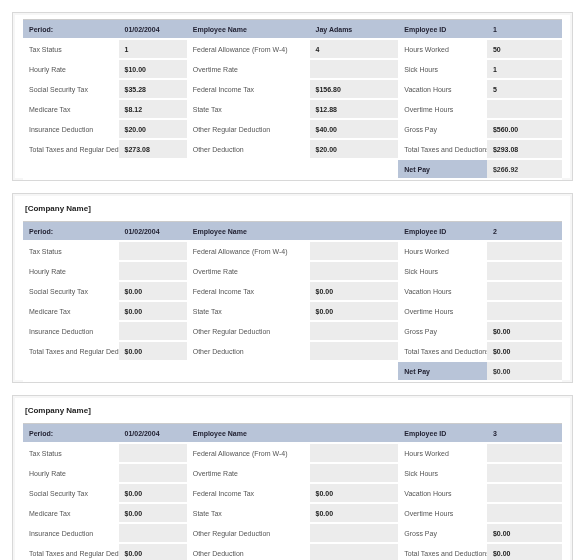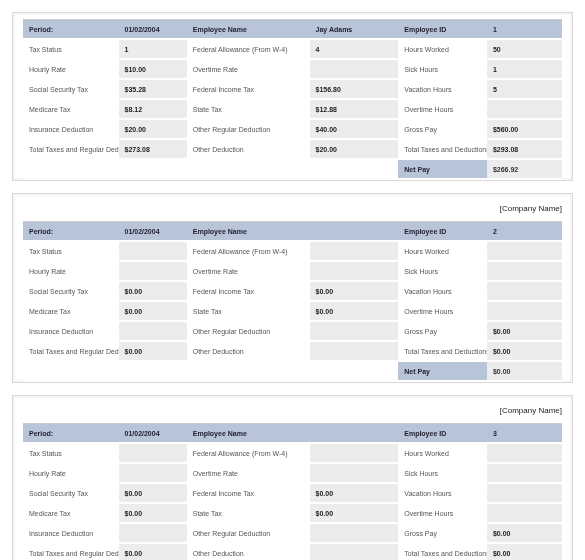--- a/index.html
+++ b/index.html
@@ -11,25 +11,24 @@
     color: #333;
   }
   .paystub {
     border: 1px solid #d8d8d8;
     margin-bottom: 12px;
     padding: 6px 10px 0 10px;
     box-shadow: inset 0 0 0 2px #f6f6f6;
     background: #fff;
   }
   .company {
-    font-weight: normal;
+    font-weight: bold;
     font-size: 8px;
     color: #222;
     padding: 4px 0 8px 2px;
-    text-align: right;
   }
   table {
     width: 100%;
     border-collapse: collapse;
     table-layout: fixed;
   }
   td, th {
     padding: 4px 6px;
     text-align: left;
     vertical-align: middle;

